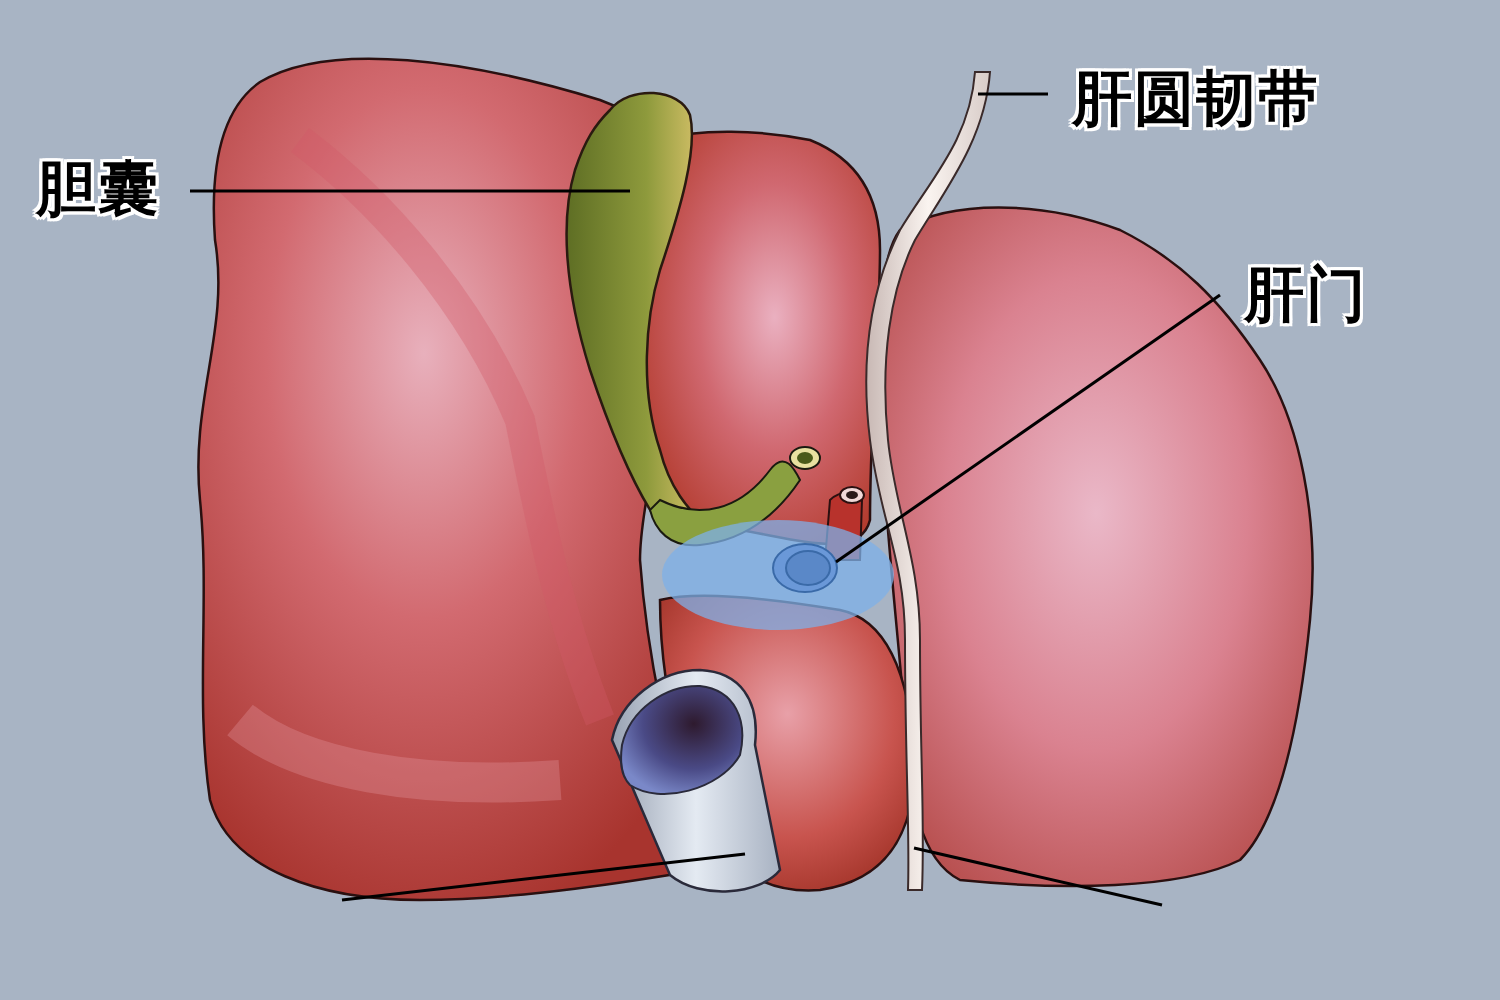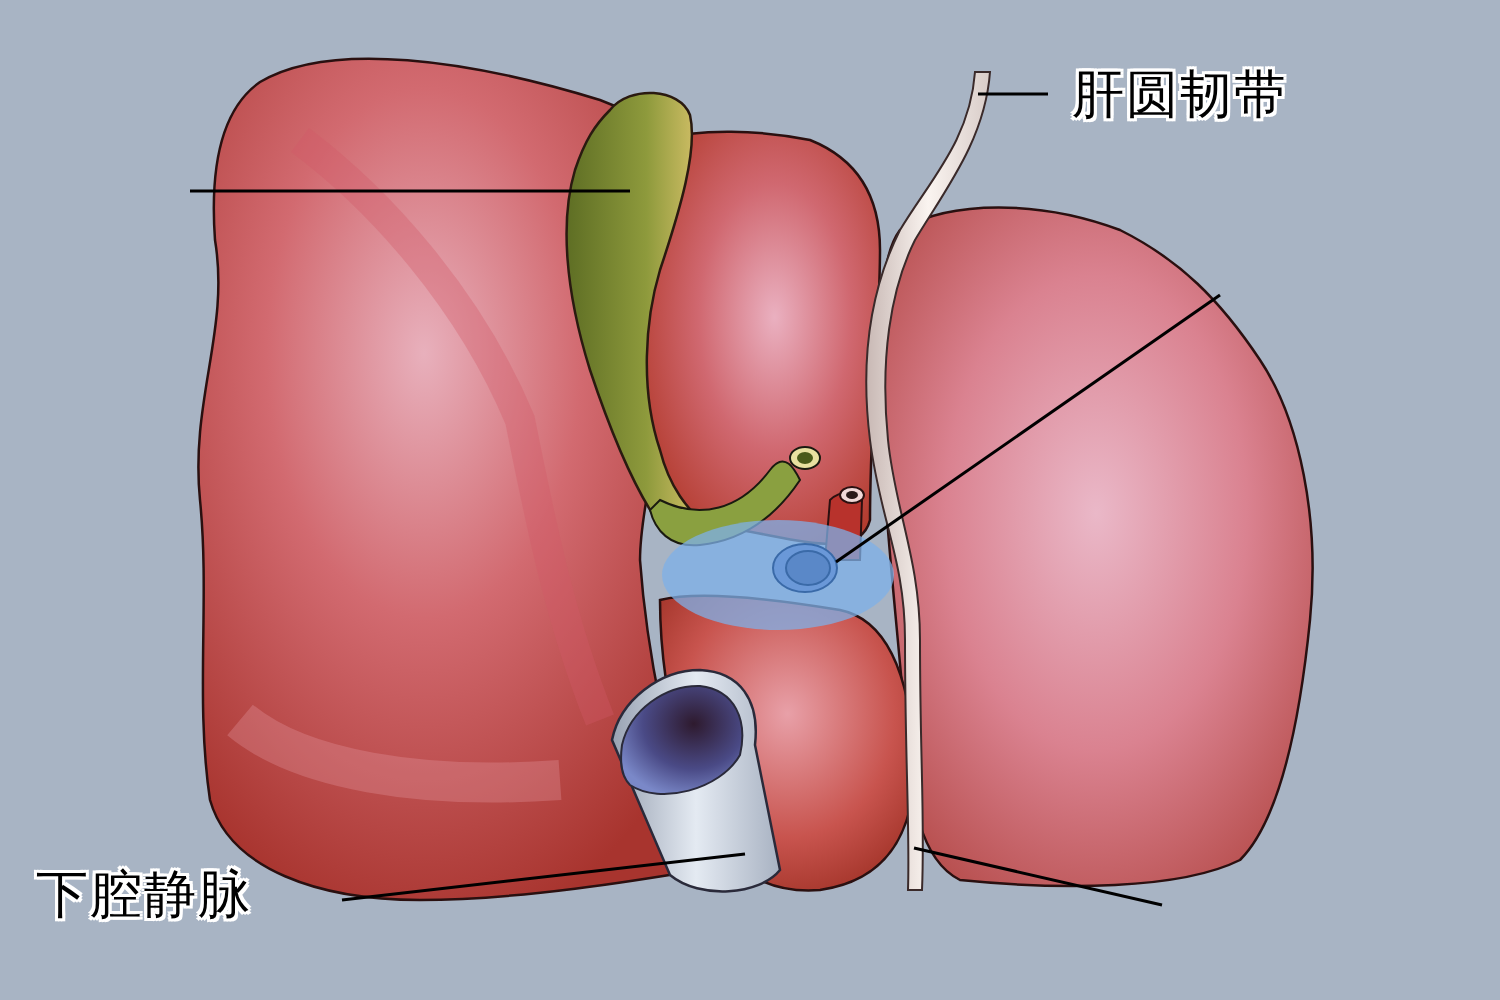--- a/index.html
+++ b/index.html
@@ -1,22 +1,22 @@
 <!DOCTYPE html>
 <html><head>
   <meta charset="utf-8">
   <style>
     html, body { margin: 0; padding: 0; }
     body { width: 1500px; height: 1000px; overflow: hidden; background: #a8b4c4; position: relative; font-family: "DejaVu Sans", sans-serif; }
     #stage { position: absolute; left: 0; top: 0; width: 1500px; height: 1000px; }
     .label {
       position: absolute;
       font-family: "DejaVu Sans", sans-serif;
-      font-size: 52px;
-      font-weight: normal;
+      font-size: 60px;
+      font-weight: bold;
       color: #000;
       line-height: 1;
       letter-spacing: 2px;
       white-space: nowrap;
       text-shadow:
         -3px -3px 0 #fff, 3px -3px 0 #fff, -3px 3px 0 #fff, 3px 3px 0 #fff,
         0 -3px 0 #fff, 0 3px 0 #fff, -3px 0 0 #fff, 3px 0 0 #fff;
     }
   </style>
 </head>
@@ -99,15 +99,16 @@
 
   
   <svg width="1500" height="1000" viewBox="0 0 1500 1000" style="position:absolute;left:0;top:0;" xmlns="http://www.w3.org/2000/svg">
     <line x1="190" y1="191" x2="630" y2="191" stroke="#000" stroke-width="3"></line>
     <line x1="978" y1="94" x2="1048" y2="94" stroke="#000" stroke-width="3"></line>
     <line x1="1220" y1="295" x2="836" y2="562" stroke="#000" stroke-width="3"></line>
     <line x1="342" y1="900" x2="745" y2="854" stroke="#000" stroke-width="3"></line>
     <line x1="1162" y1="905" x2="914" y2="848" stroke="#000" stroke-width="3"></line>
   </svg>
 
+  <div class="label" style="left:36px;top:158px;">胆囊</div>
   <div class="label" style="left:1072px;top:68px;">肝圆韧带</div>
-  <div class="label" style="left:36px;top:868px;">下腔静脉</div>
+  <div class="label" style="left:1244px;top:264px;">肝门</div>
 </div>
 
 </body></html>

